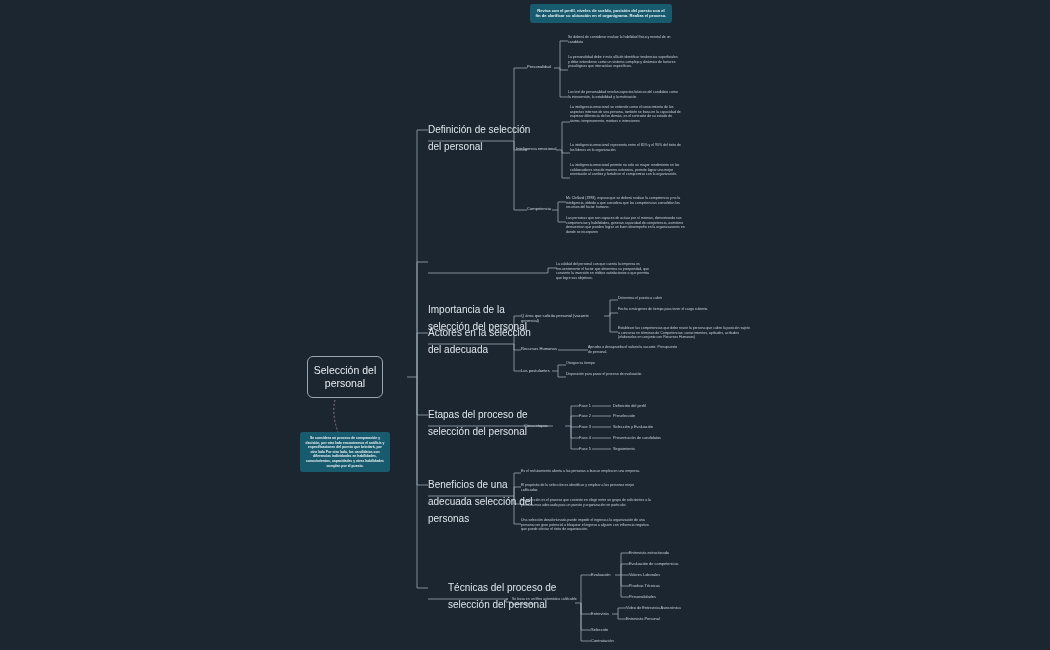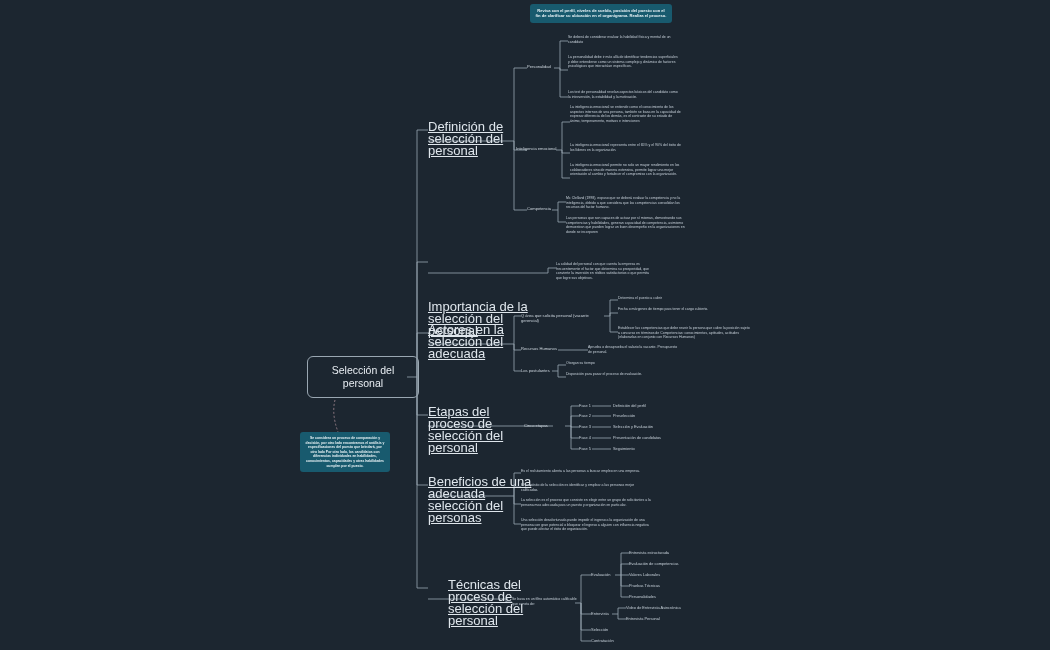--- a/index.html
+++ b/index.html
@@ -9,37 +9,37 @@
     font-family:"Liberation Sans", sans-serif;
     color:#d7dde3;
     position:relative;
   }
   #canvas{position:absolute;left:0;top:0;width:1050px;height:650px;}
   svg.links{position:absolute;left:0;top:0;width:1050px;height:650px;pointer-events:none;}
   .node{position:absolute;box-sizing:border-box;}
 
   
   .root{
-    left:307px;top:356px;width:112px;height:42px;
+    left:307px;top:356px;width:76px;height:42px;
     border:1px solid #9aa7b2;border-radius:6px;
     display:flex;align-items:center;justify-content:center;
     text-align:center;font-size:10.5px;line-height:13px;color:#e8edf2;
     background:transparent;padding:2px 4px;
   }
 
   
   .callout{
     background:#185a6e;color:#eaf4f7;border-radius:3px;
     padding:4px 5px;text-align:center;font-weight:bold;
   }
   .callout-top{left:530px;top:4px;width:142px;font-size:4.1px;line-height:5.4px;}
   .callout-bottom{left:300px;top:432px;width:90px;font-size:3.4px;line-height:4.6px;}
 
   
-  .l1{font-size:13px;line-height:12px;color:#dfe6ec;width:110px;text-decoration:underline;}
+  .l1{font-size:10px;line-height:17px;color:#dfe6ec;width:110px;}
 
   
   .l2{font-size:4.1px;line-height:5.4px;color:#cdd6de;}
   
   .l3{font-size:3.5px;line-height:4.7px;color:#c6d0d9;}
   
   .l3s{font-size:4.0px;line-height:5.2px;color:#c6d0d9;}
   .l4{font-size:3.9px;line-height:5.0px;color:#c6d0d9;}
   .fase{font-size:3.9px;line-height:5.0px;color:#c6d0d9;}
 </style>

